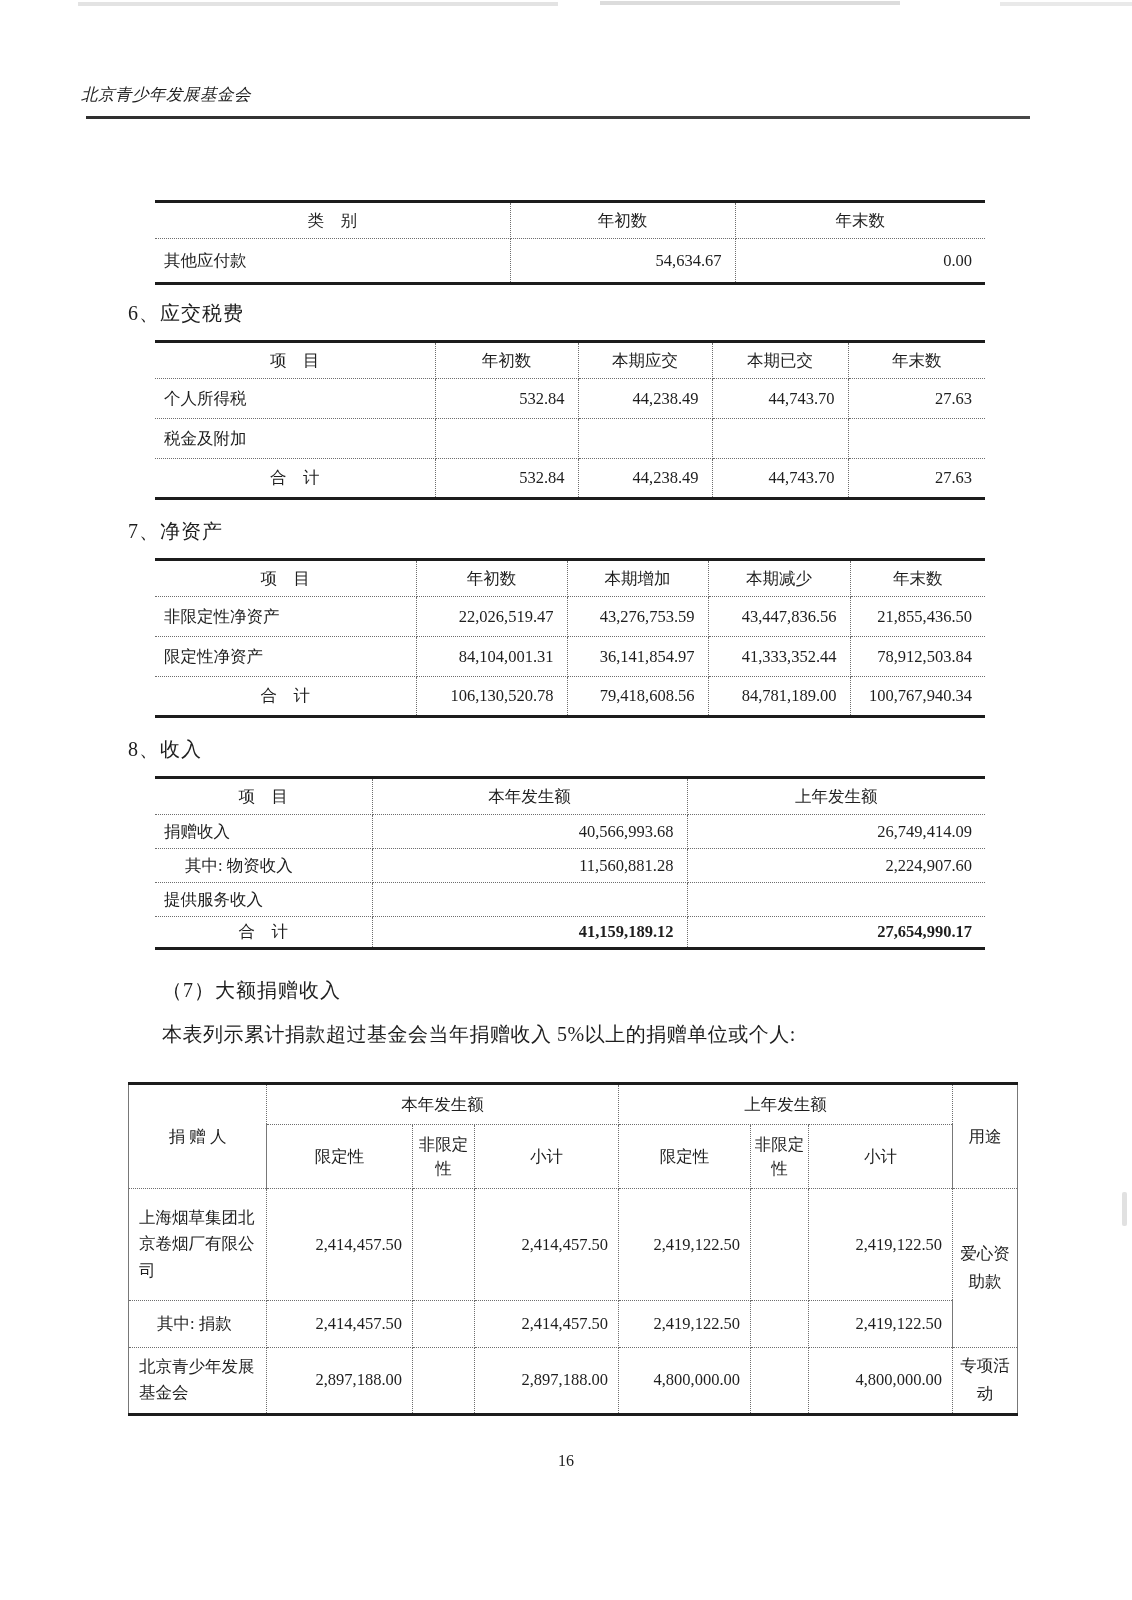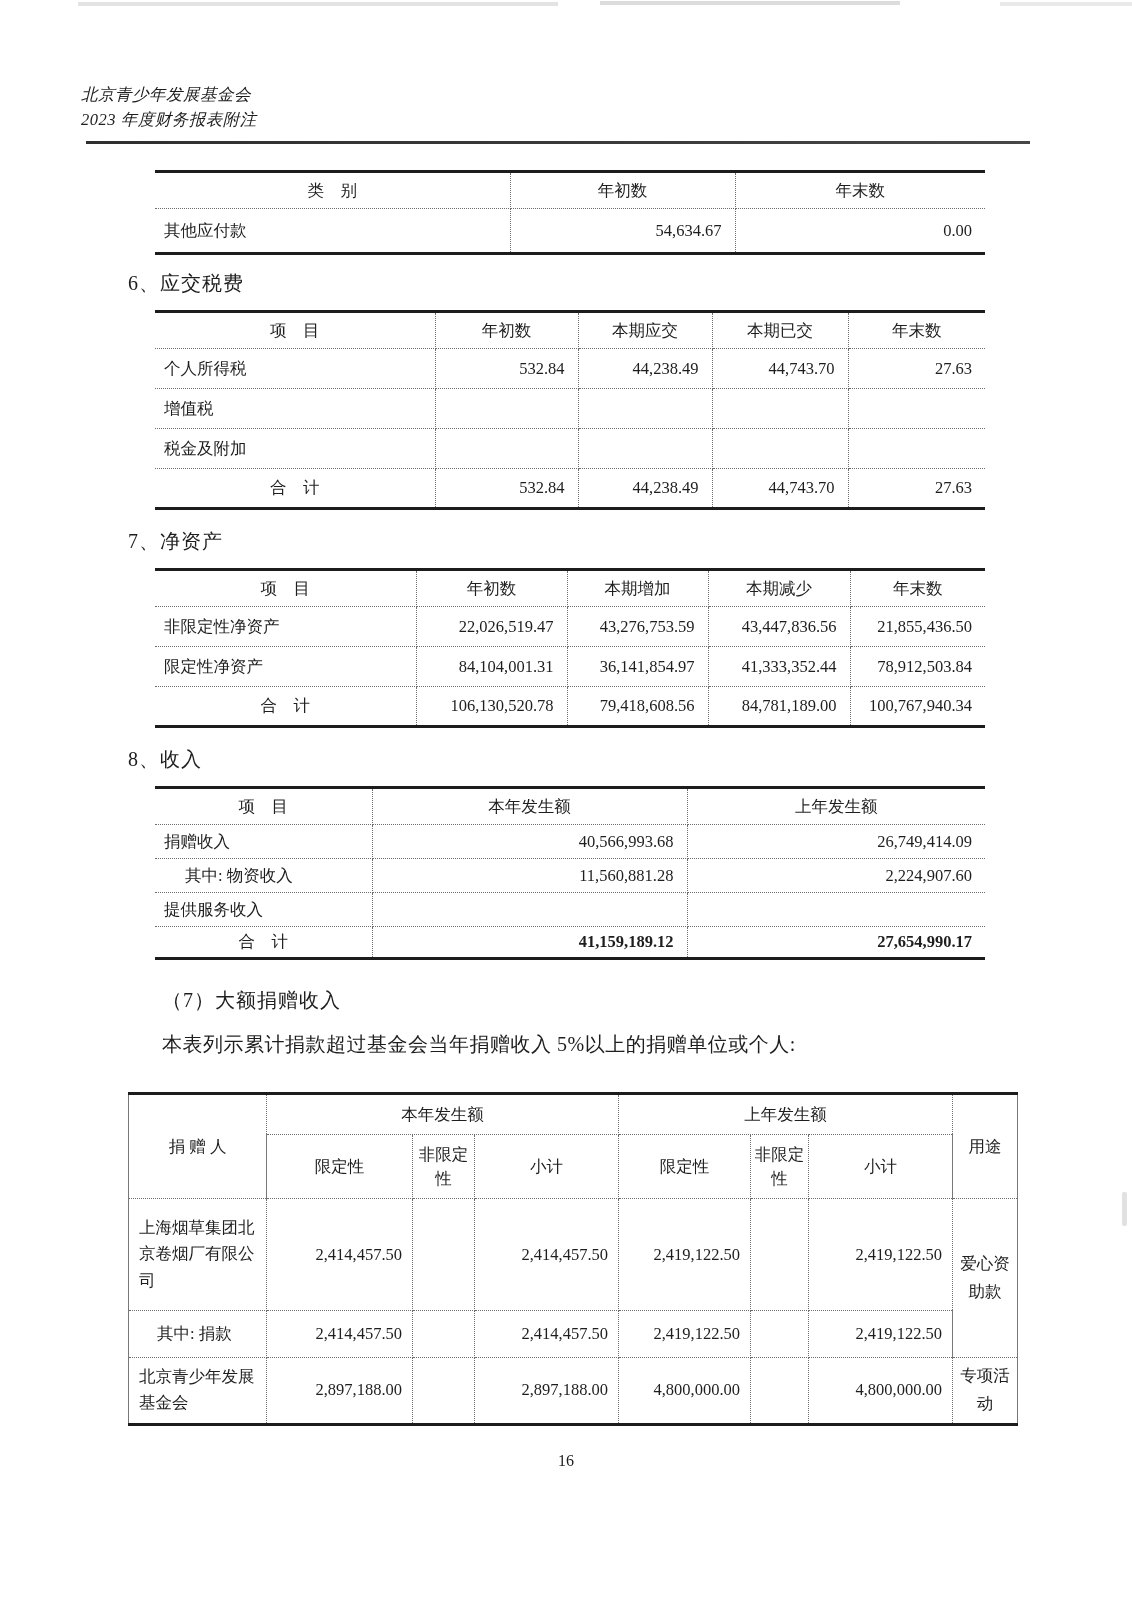--- a/index.html
+++ b/index.html
@@ -70,25 +70,24 @@
 </head>
 <body>
 
 <div class="scan-artifact sa1"></div>
 <div class="scan-artifact sa2"></div>
 <div class="scan-artifact sa3"></div>
 <div class="scan-artifact sa-side"></div>
 
 <div class="doc-header">
   <div class="hline">北京青少年发展基金会</div>
-  <div class="hline">2023 年度财务报表附注</div>
 </div>
 <div class="header-rule"></div>
 
-<table class="fin t1234" style="margin-top:26px;">
+<table class="fin t1234" style="margin-top:81px;">
   <colgroup>
       <col style="width:355px">
       <col style="width:225px">
       <col style="width:250px">
     </colgroup>
   <tbody>
       <tr class="rh36">
     <th class="hd">类　别</th>
     <th class="hd">年初数</th>
     <th class="hd">年末数</th>
@@ -118,27 +117,20 @@
     <th class="hd">本期应交</th>
     <th class="hd">本期已交</th>
     <th class="hd">年末数</th>
   </tr>
   <tr class="rh40">
     <td class="lbl">个人所得税</td>
     <td class="num">532.84</td>
     <td class="num">44,238.49</td>
     <td class="num">44,743.70</td>
     <td class="num">27.63</td>
-  </tr>
-  <tr class="rh40">
-    <td class="lbl">增值税</td>
-    <td class="num"></td>
-    <td class="num"></td>
-    <td class="num"></td>
-    <td class="num"></td>
   </tr>
   <tr class="rh40">
     <td class="lbl">税金及附加</td>
     <td class="num"></td>
     <td class="num"></td>
     <td class="num"></td>
     <td class="num"></td>
   </tr>
   <tr class="rh40">
     <td class="total">合　计</td>

